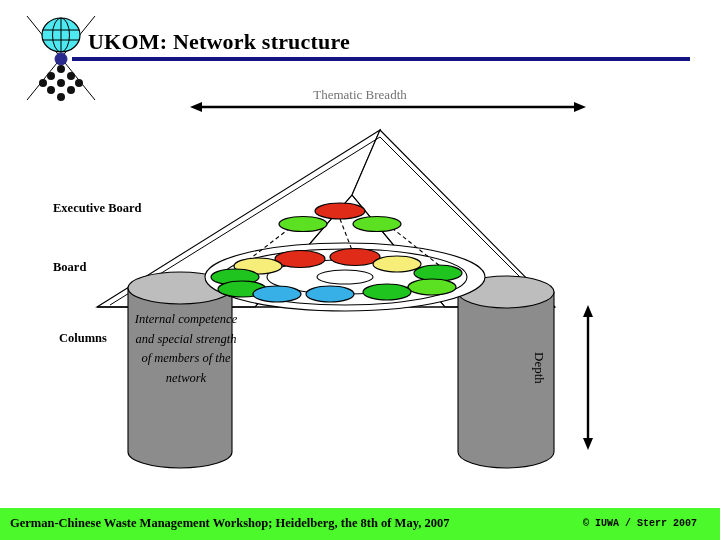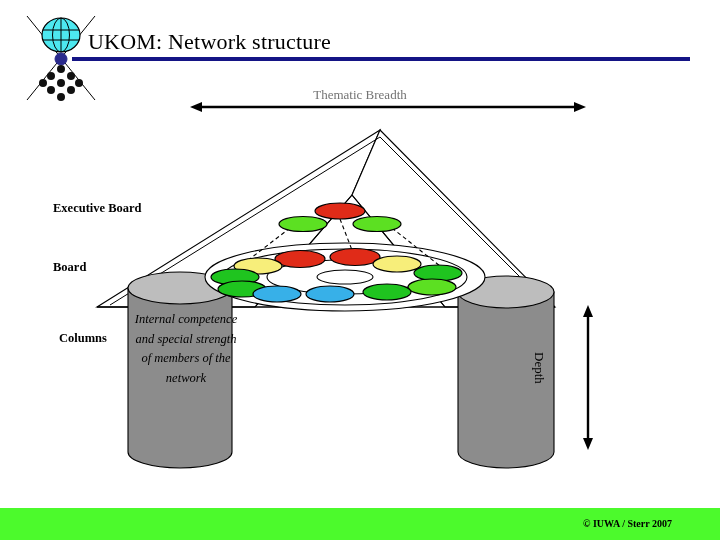--- a/index.html
+++ b/index.html
@@ -29,20 +29,21 @@
   
   .title-text {
     position: absolute;
     left: 88px;
     top: 29px;
     font-family: "Liberation Serif", "DejaVu Serif", serif;
     font-size: 22px;
     color: #000000;
     white-space: nowrap;
     letter-spacing: 0.2px;
+    font-weight: bold;
   }
   .title-rule {
     position: absolute;
     left: 72px;
     top: 57px;
     width: 618px;
     height: 4px;
     background: #141485;
   }
 
@@ -111,21 +112,21 @@
     font-family: "Liberation Serif", "DejaVu Serif", serif;
     font-weight: bold;
     font-size: 12.5px;
     color: #000000;
     white-space: nowrap;
   }
   .footer-right {
     position: absolute;
     left: 583px;
     top: 518px;
-    font-family: Liberation Serif, serif;
+    font-family: Liberation Mono, monospace;
     font-weight: bold;
     font-size: 10px;
     color: #000000;
     white-space: nowrap;
   }
 </style>
 </head>
 <body>
 
 <div id="slide">
@@ -235,15 +236,16 @@
   <div class="breadth-label">Thematic Breadth</div>
   <div class="depth-label">Depth</div>
 
   <div class="side-label lbl-exec">Executive Board</div>
   <div class="side-label lbl-board">Board</div>
   <div class="side-label lbl-cols">Columns</div>
 
   <div class="col-text col-text-left">Internal competence and special strength of members of the network</div>
 
   <div class="footer-bar"></div>
+  <div class="footer-left">German-Chinese Waste Management Workshop; Heidelberg, the 8th of May, 2007</div>
   <div class="footer-right">© IUWA / Sterr 2007</div>
 
 </div>
 
 </body></html>

